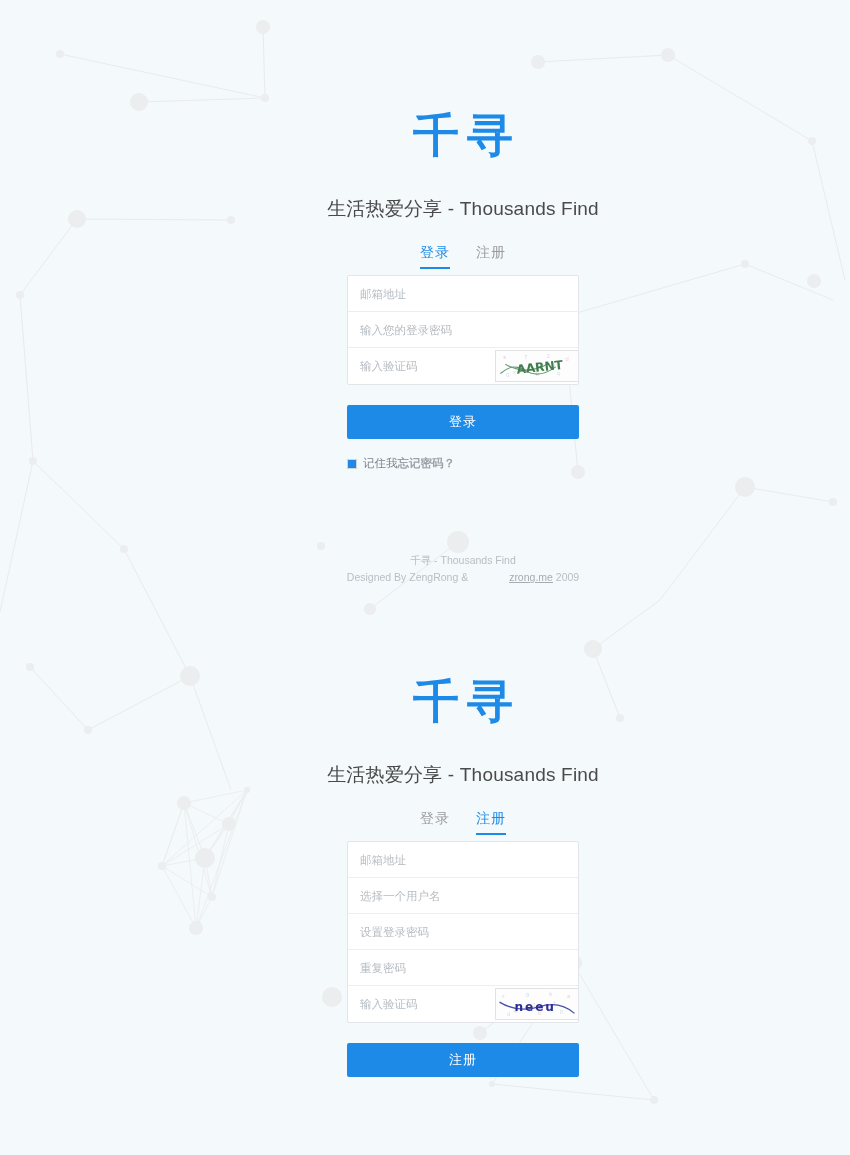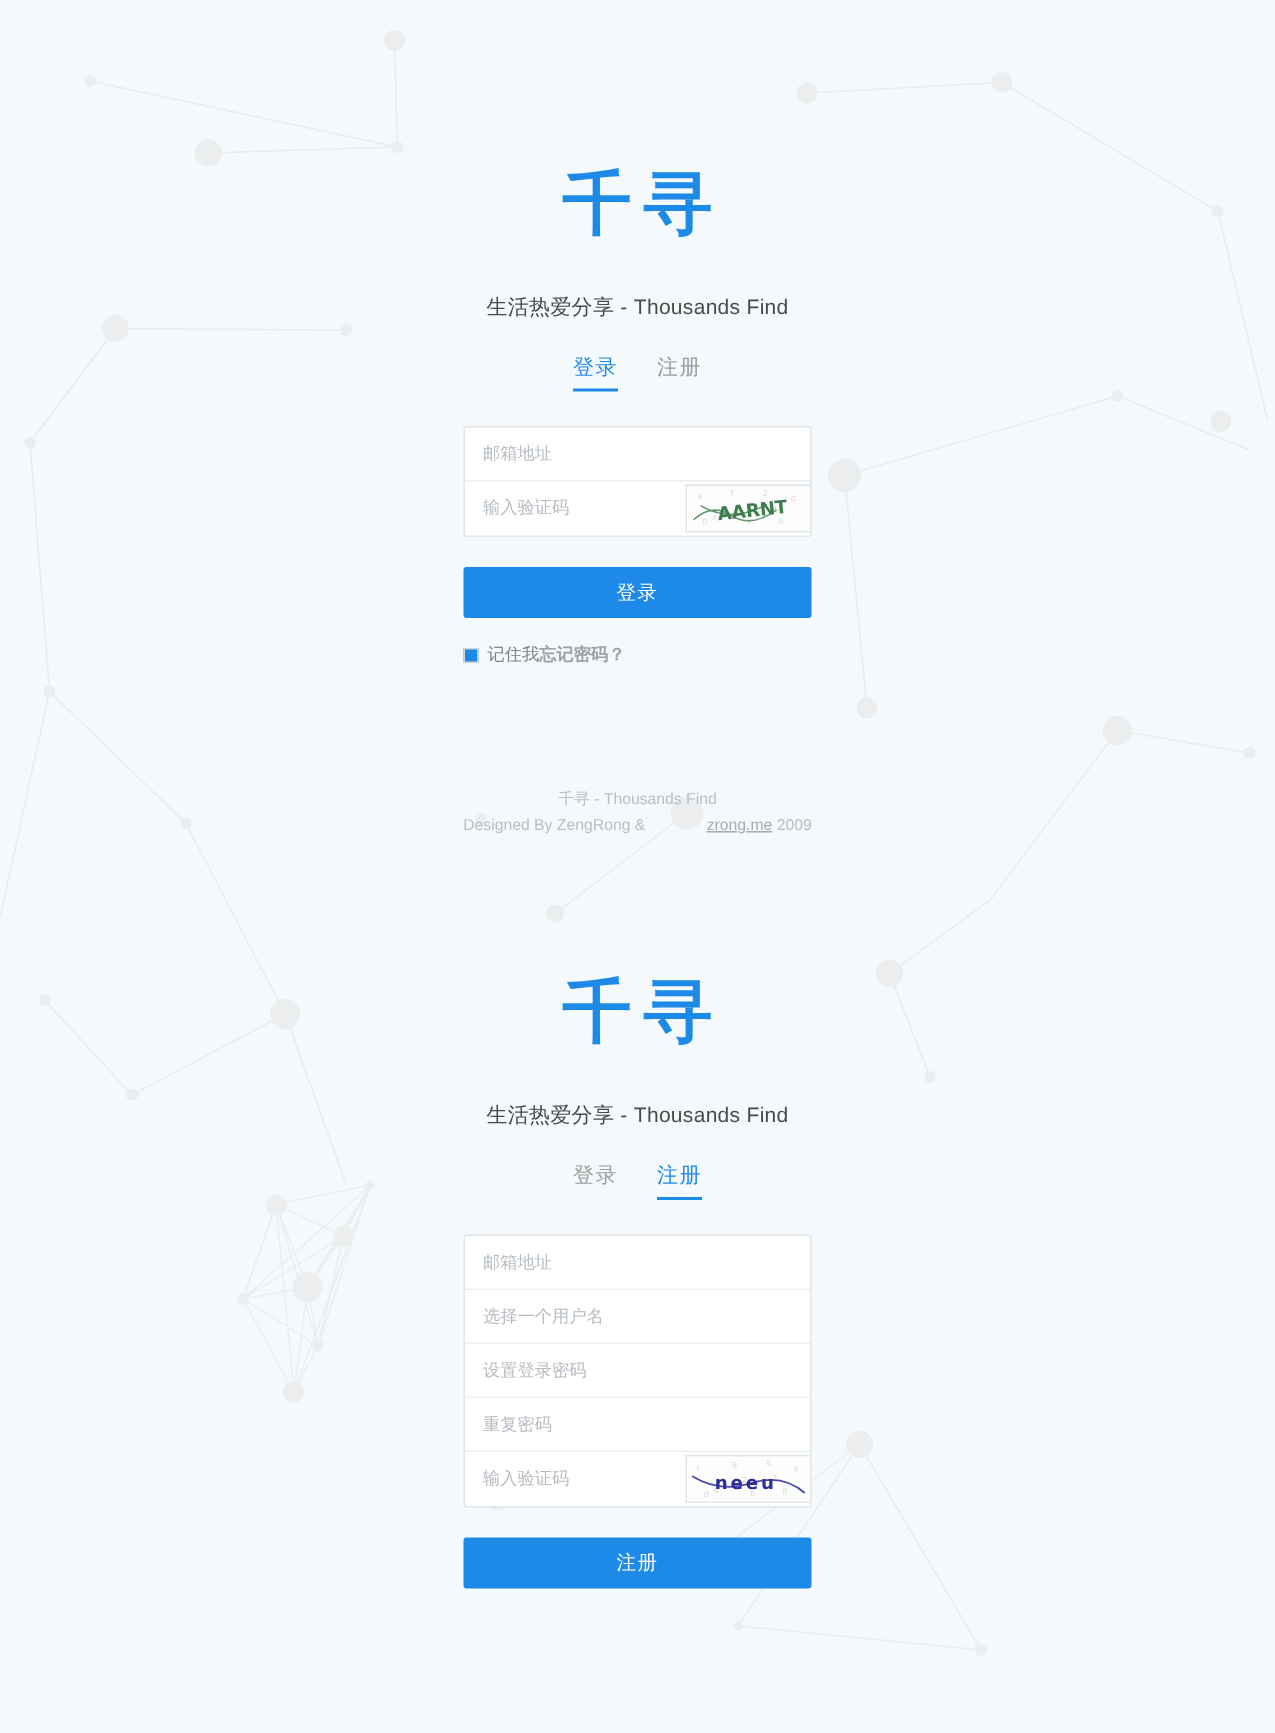--- a/index.html
+++ b/index.html
@@ -25,20 +25,21 @@
     height: 1155px;
     z-index: 0;
     pointer-events: none;
   }
 
   
   .page-stack {
     position: relative;
     z-index: 2;
     width: 850px;
+    padding-left: 38px;
   }
 
   .auth-panel {
     width: 850px;
     display: flex;
     flex-direction: column;
     align-items: center;
   }
 
   .panel-login { padding-top: 112px; }
@@ -50,21 +51,21 @@
     font-weight: bold;
     color: #1e8ae8;
     letter-spacing: 8px;
     line-height: 1;
     text-indent: 8px;
     font-family: "DejaVu Sans", "Liberation Sans", sans-serif;
   }
 
   .brand-tagline {
     margin-top: 38px;
-    font-size: 14px;
+    font-size: 19px;
     color: #4a4a4a;
     letter-spacing: 0.2px;
   }
 
   
   .auth-tabs {
     margin-top: 22px;
     display: flex;
     gap: 26px;
   }
@@ -78,21 +79,21 @@
     letter-spacing: 1px;
   }
 
   .auth-tab.active {
     color: #1e8ae8;
     border-bottom-color: #1e8ae8;
   }
 
   
   .form-card {
-    margin-top: 23px;
+    margin-top: 6px;
     width: 232px;
     background: #ffffff;
     border: 1px solid #e2e6ea;
     border-radius: 2px;
     overflow: hidden;
   }
 
   .field-row {
     position: relative;
     height: 36px;
@@ -310,20 +311,23 @@
     <nav class="auth-tabs">
       <span class="auth-tab active">登录</span>
       <span class="auth-tab">注册</span>
     </nav>
 
     <div class="form-card">
       <div class="field-row">
         <input class="field-input" type="text" placeholder="邮箱地址" style="">
       </div>
       <div class="field-row">
+        <input class="field-input" type="password" placeholder="输入您的登录密码" style="">
+      </div>
+      <div class="field-row">
         <input class="field-input" type="text" placeholder="输入验证码" style="">
         <svg class="captcha-img" viewBox="0 0 84 32">
           <rect x="0" y="0" width="84" height="32" fill="#fdfdfd"></rect>
           <g opacity="0.55">
             <text x="6" y="9" font-size="6" fill="#d3a0c8" font-family="'DejaVu Sans',sans-serif">s</text>
             <text x="16" y="24" font-size="6" fill="#b8d0a8" font-family="'DejaVu Sans',sans-serif">x</text>
             <text x="28" y="8" font-size="6" fill="#a9c3e0" font-family="'DejaVu Sans',sans-serif">7</text>
             <text x="41" y="27" font-size="6" fill="#d8b7a0" font-family="'DejaVu Sans',sans-serif">k</text>
             <text x="52" y="7" font-size="6" fill="#c6aedb" font-family="'DejaVu Sans',sans-serif">2</text>
             <text x="63" y="26" font-size="6" fill="#a8d6c8" font-family="'DejaVu Sans',sans-serif">q</text>

